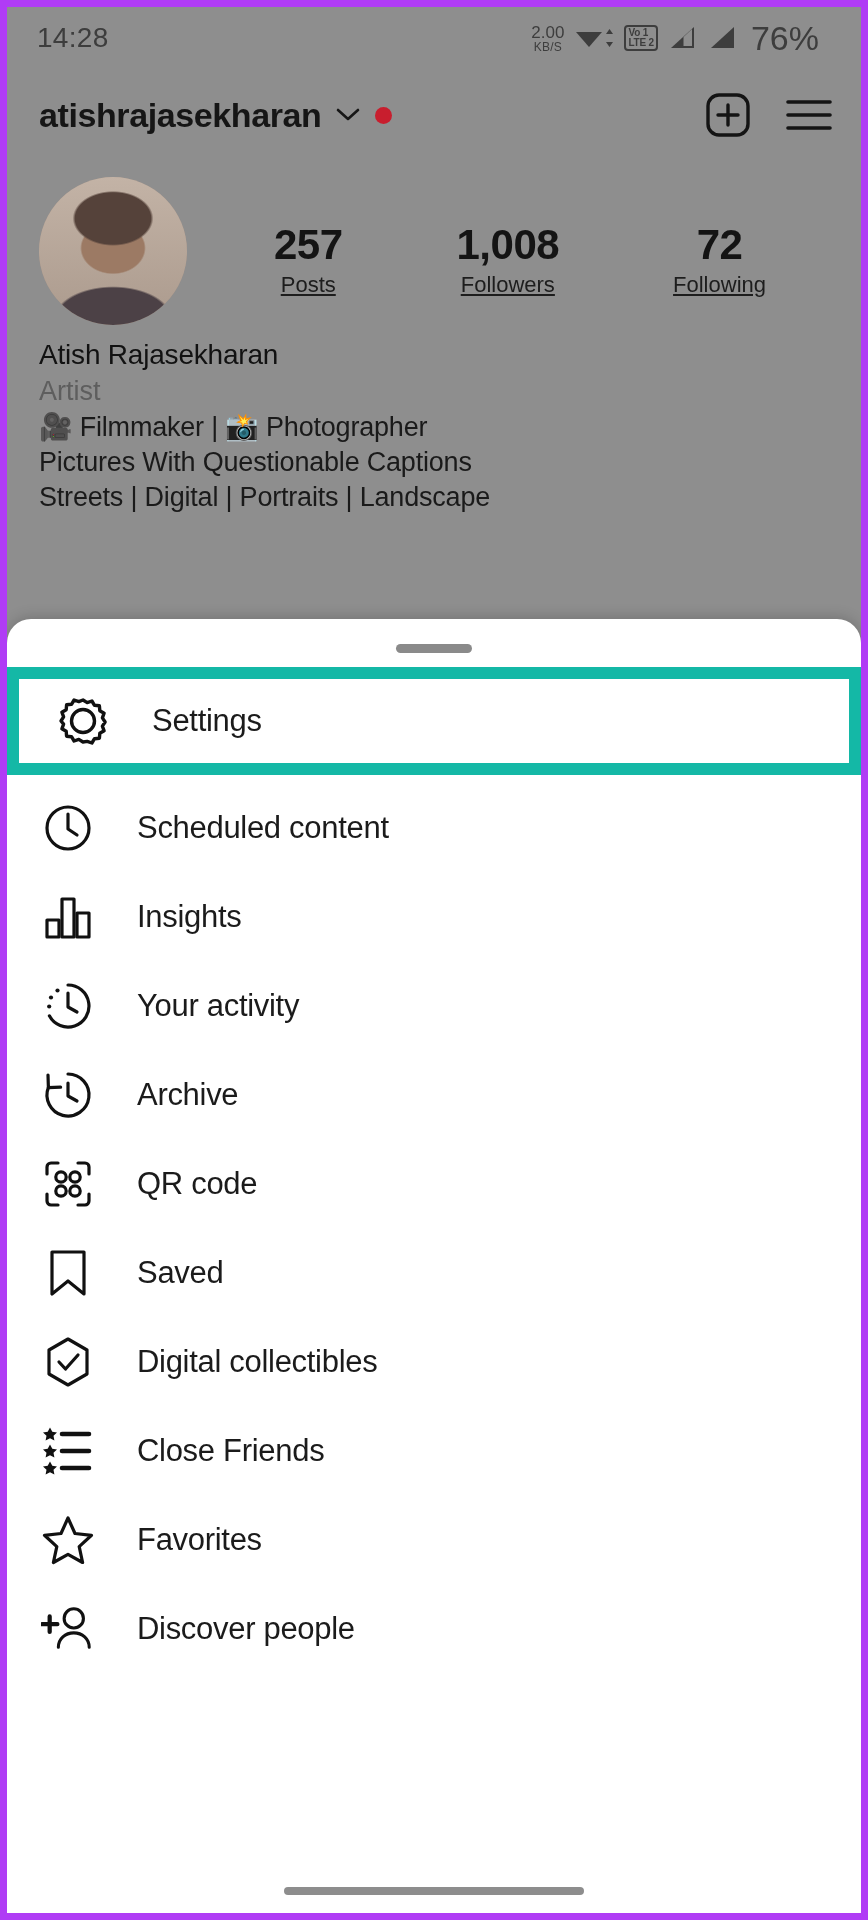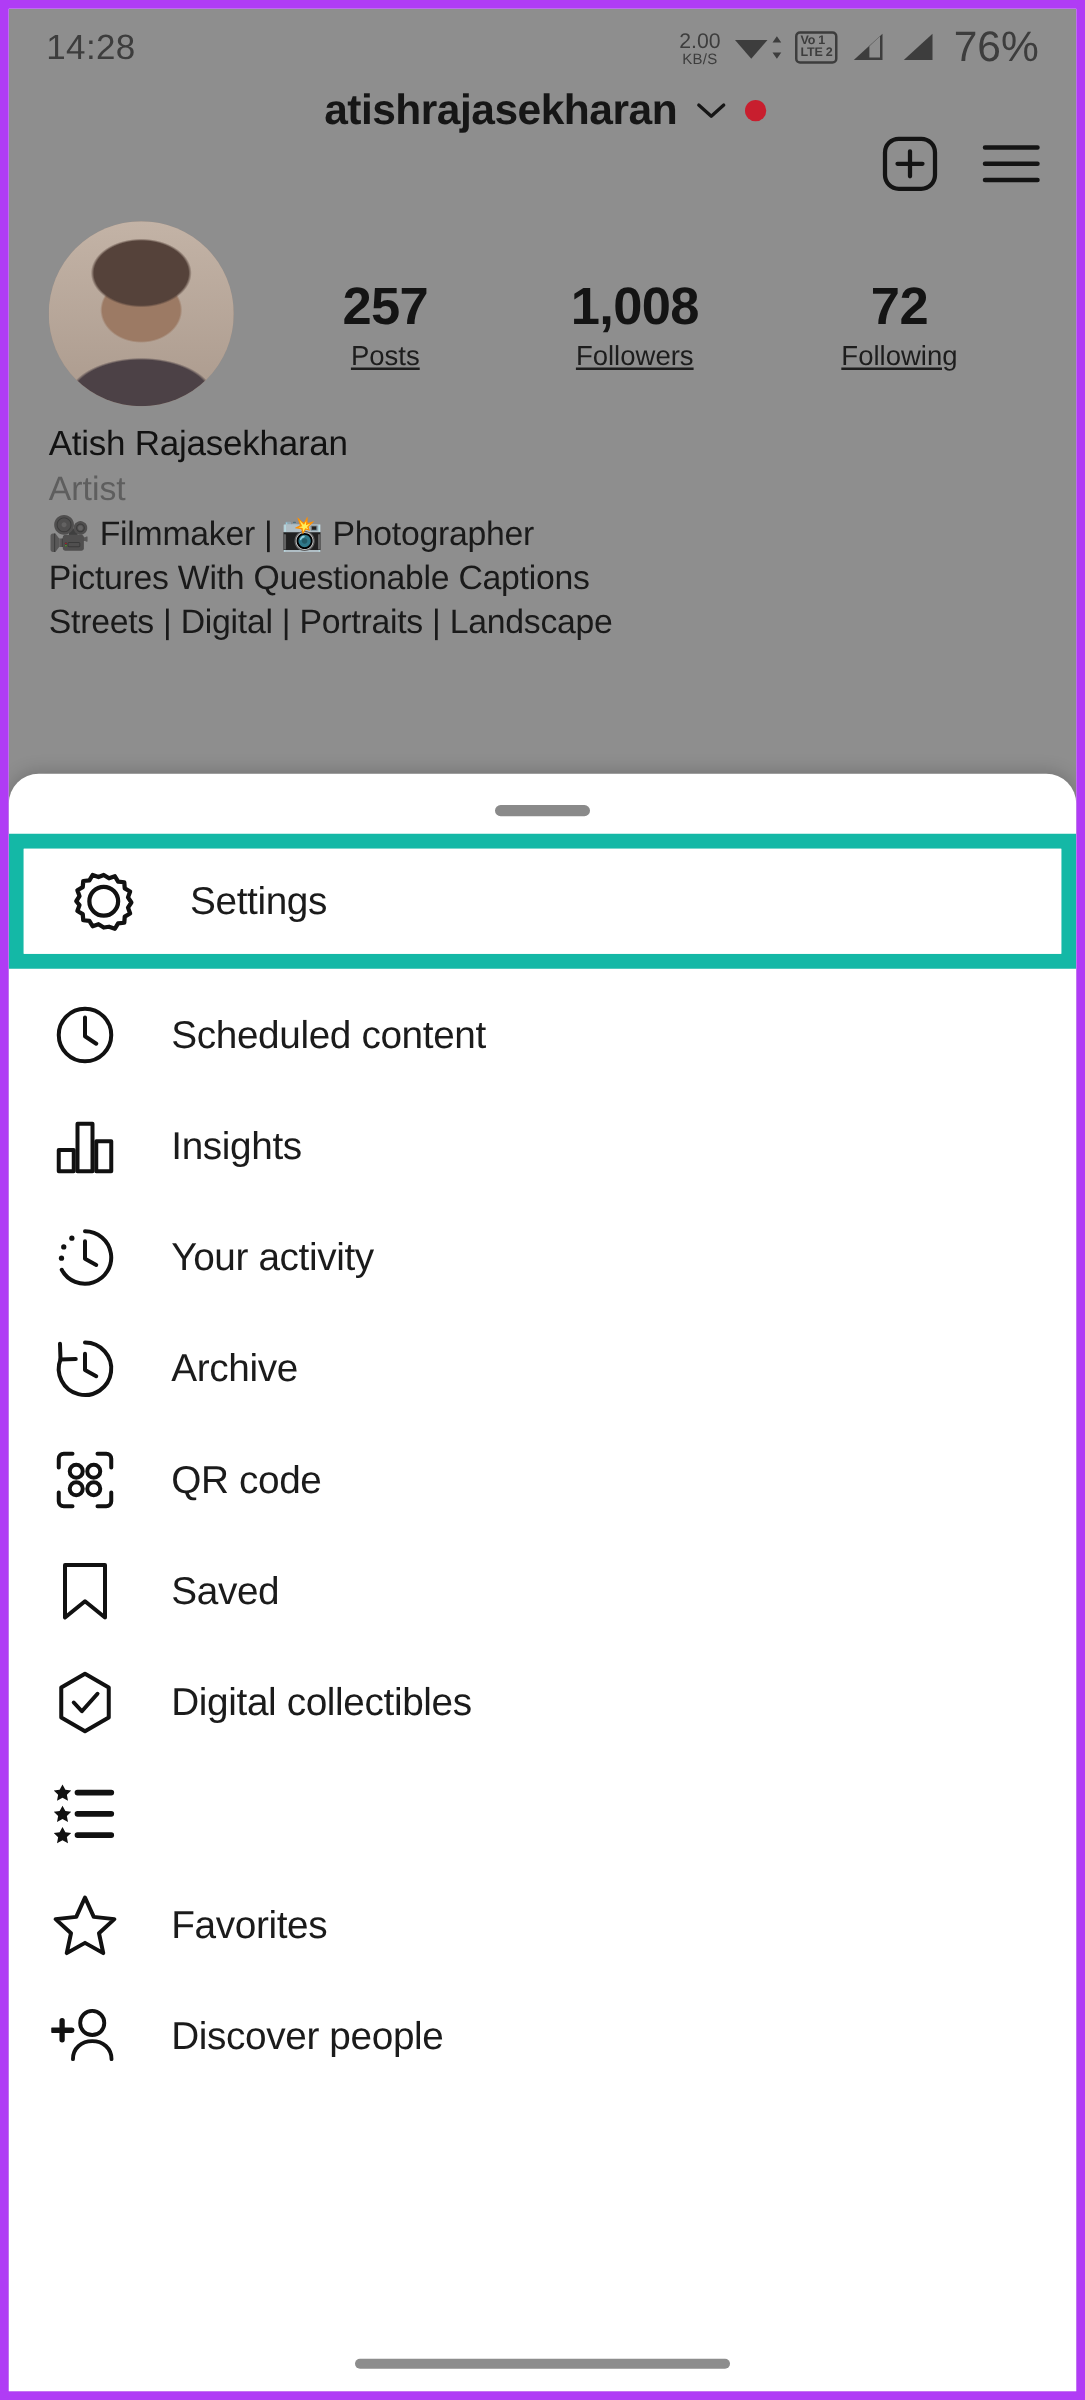--- a/index.html
+++ b/index.html
@@ -23,41 +23,40 @@
   #backdrop {
     position:absolute; left:0; top:0; right:0; height:660px;
     background:#8e8e8e;
     overflow:hidden;
   }
 
   
   #statusbar {
     height:62px;
     display:flex; align-items:center;
-    padding:0 30px 0 30px;
+    padding:0 42px 0 30px;
     color:#3a3a3a;
   }
   #status-time { font-size:28px; font-weight:400; letter-spacing:.3px; color:#3d3d3d; }
   #status-right { margin-left:auto; display:flex; align-items:center; gap:10px; }
   .netspeed { display:flex; flex-direction:column; align-items:center; line-height:1; color:#3d3d3d; }
   .netspeed .n1 { font-size:17px; font-weight:500; }
   .netspeed .n2 { font-size:12px; font-weight:500; letter-spacing:.2px; }
   .wifi-wrap { display:flex; align-items:center; gap:1px; }
   .volte {
     border:2.5px solid #3d3d3d; border-radius:4px;
     padding:1px 2px; display:flex; flex-direction:column; line-height:1;
   }
   .volte span { font-size:10px; font-weight:700; color:#3d3d3d; letter-spacing:-.2px; }
   #battery-pct { font-size:34px; color:#3d3d3d; margin-left:3px; }
 
   
   #profile-topbar {
     height:92px; display:flex; align-items:center;
     padding:0 28px 0 32px;
-    flex-direction:column;
   }
   #username-block { display:flex; align-items:center; gap:14px; }
   #username { font-size:34px; font-weight:700; color:#161616; letter-spacing:-.4px; }
   #unread-dot { width:17px; height:17px; border-radius:50%; background:#c81e2e; }
   #topbar-actions { margin-left:auto; display:flex; align-items:center; gap:34px; }
 
   
   #profile-row { display:flex; align-items:flex-start; padding:16px 30px 0 32px; }
   #avatar {
     width:148px; height:148px; border-radius:50%;
@@ -309,20 +308,21 @@
         </div>
         <div class="menu-row">
           <span class="ico">
             <svg width="52" height="52" viewBox="0 0 52 52">
               <path d="M20 9 H47 M20 26 H47 M20 43 H47" stroke="#111" stroke-width="4.6" stroke-linecap="round"></path>
               <path d="M8 2.5 l2.3 4.3 4.7.6-3.5 3.3.9 4.8L8 13.2 3.6 15.5l.9-4.8L1 7.4l4.7-.6z" fill="#111"></path>
               <path d="M8 19.5 l2.3 4.3 4.7.6-3.5 3.3.9 4.8L8 30.2 3.6 32.5l.9-4.8L1 24.4l4.7-.6z" fill="#111"></path>
               <path d="M8 36.5 l2.3 4.3 4.7.6-3.5 3.3.9 4.8L8 47.2 3.6 49.5l.9-4.8L1 41.4l4.7-.6z" fill="#111"></path>
             </svg>
           </span>
+          <span class="lbl">Close Friends</span>
         </div>
         <div class="menu-row">
           <span class="ico">
             <svg width="52" height="52" viewBox="0 0 52 52">
               <path d="M26 4 L33 19.5 L49.5 21.3 L37.2 32.6 L40.6 48.5 L26 40.3 L11.4 48.5 L14.8 32.6 L2.5 21.3 L19 19.5 Z" stroke="#111" fill="none" stroke-width="3.2" stroke-linecap="round" stroke-linejoin="round"></path>
             </svg>
           </span>
           <span class="lbl">Favorites</span>
         </div>
         <div class="menu-row">

